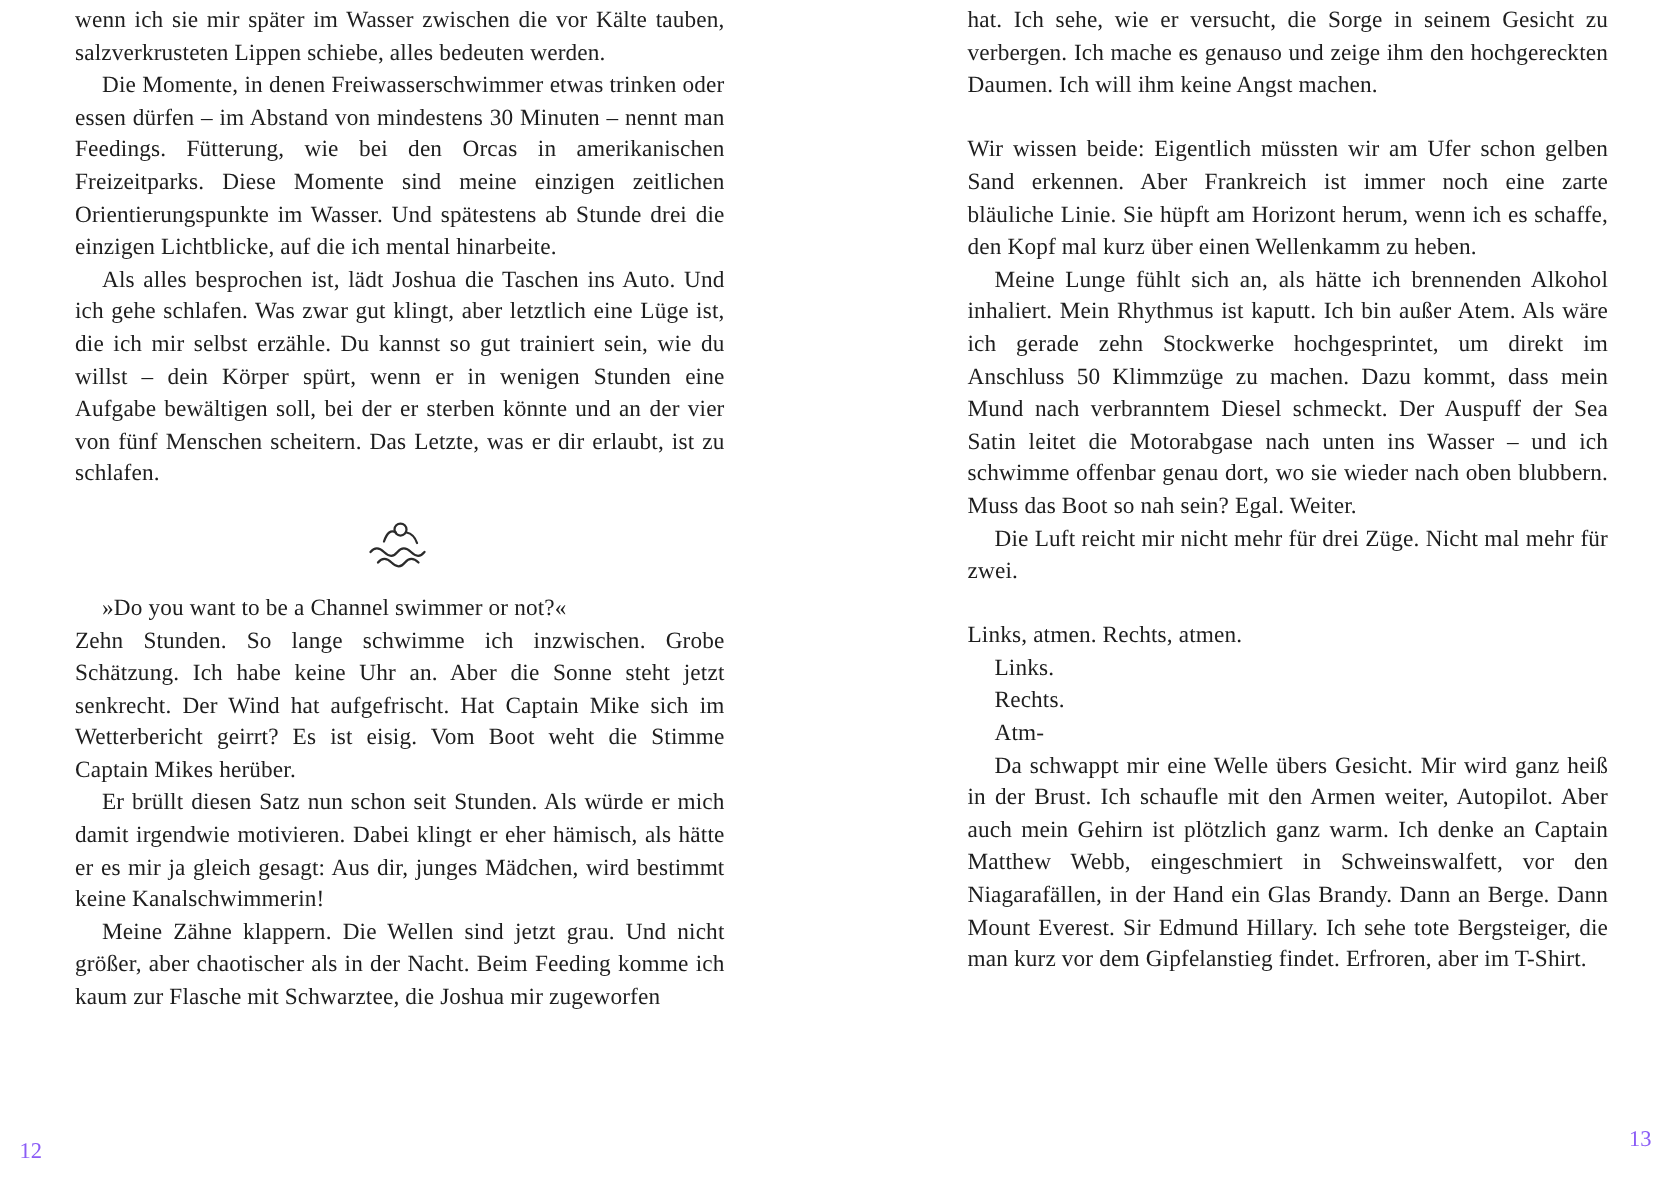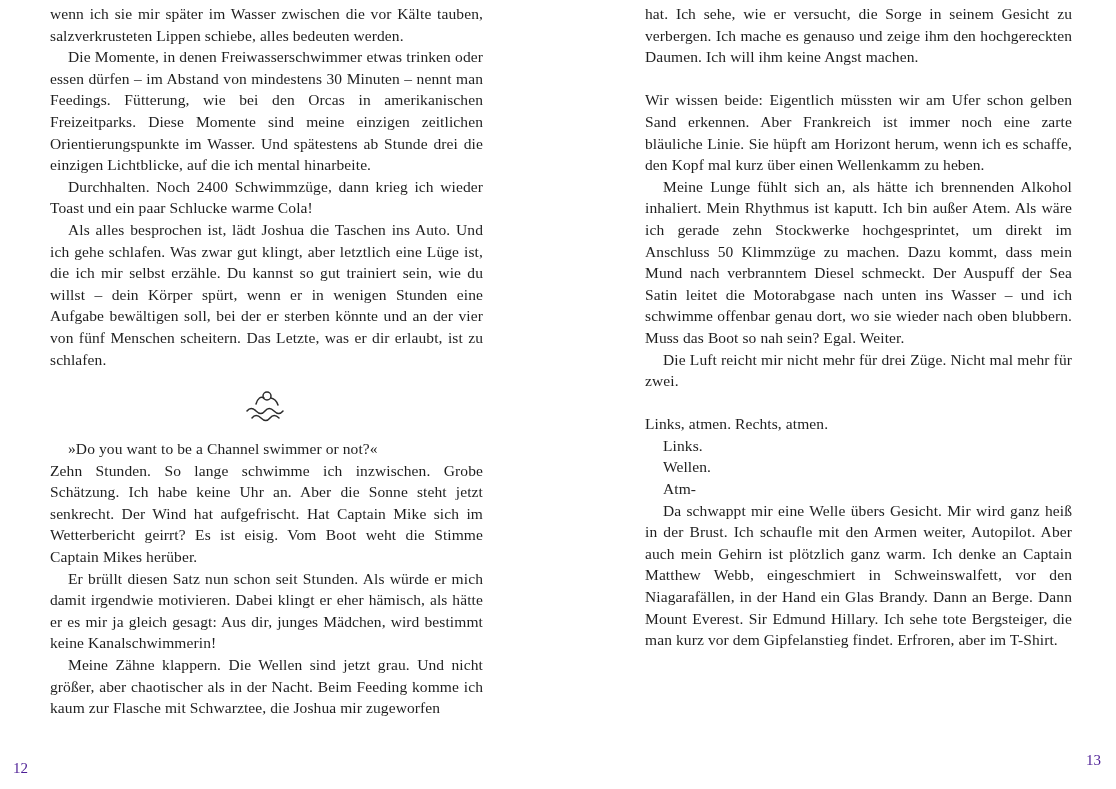--- a/index.html
+++ b/index.html
@@ -29,34 +29,33 @@
   .page-col.right { left: 645px; width: 427px; }
   .para { hyphens: auto; -webkit-hyphens: auto; }
   .para.indent { text-indent: 18px; }
   .em { }
   .line-spacer { height: 21.6px; }
   .ornament { text-align: center; padding: 17px 0 15px 0; }
   .ornament svg { display: inline-block; vertical-align: middle; }
   .page-number {
     position: absolute;
     font-size: 15px;
-    color: #4c1d95;
+    color: #8b5cf6;
   }
   .page-number.pn-left  { left: 13px;   top: 760px; }
   .page-number.pn-right { left: 1086px; top: 752px; }
 </style>
 </head>
 <body>
 
 <div class="spread">
 
   <div class="page-col left">
       <p class="para"><span class="">wenn ich sie mir später im Wasser zwischen die vor Kälte tauben, salzverkrusteten Lippen schiebe, alles bedeuten werden.</span></p>
       <p class="para indent"><span class="">Die Momente, in denen Freiwasserschwimmer etwas trinken oder essen dürfen – im Abstand von mindestens 30 Minuten – nennt man </span><span class="em">Feedings</span><span class="">. Fütterung, wie bei den Orcas in amerikanischen Freizeitparks. Diese Momente sind meine einzigen zeitlichen Orientierungspunkte im Wasser. Und spätestens ab Stunde drei die einzigen Lichtblicke, auf die ich mental hinarbeite.</span></p>
-      <p class="para indent"><span class="">Durchhalten. Noch 2400 Schwimmzüge, dann krieg ich wieder Toast und ein paar Schlucke warme Cola!</span></p>
       <p class="para indent"><span class="">Als alles besprochen ist, lädt Joshua die Taschen ins Auto. Und ich gehe schlafen. Was zwar gut klingt, aber letztlich eine Lüge ist, die ich mir selbst erzähle. Du kannst so gut trainiert sein, wie du willst – dein Körper spürt, wenn er in wenigen Stunden eine Aufgabe bewältigen soll, bei der er sterben könnte und an der vier von fünf Menschen scheitern. Das Letzte, was er dir erlaubt, ist zu schlafen.</span></p>
   <div class="ornament">
     <svg width="46" height="36" viewBox="0 0 46 36" aria-hidden="true">
       <g fill="none" stroke="#2b2b2b" stroke-width="1.5" stroke-linecap="round">
         <circle cx="23" cy="9" r="4"></circle>
         <path d="M12 17 q3 -9 8 -6"></path>
         <path d="M27 11 q5 1 7 7"></path>
         <path d="M3 24 q4 -5 9 0 t9 0 t9 0 t9 0"></path>
         <path d="M8 31 q4 -5 9 0 t9 0 t9 0"></path>
       </g>
@@ -70,21 +69,21 @@
 
   <div class="page-col right">
       <p class="para"><span class="">hat. Ich sehe, wie er versucht, die Sorge in seinem Gesicht zu verbergen. Ich mache es genauso und zeige ihm den hochgereckten Daumen. Ich will ihm keine Angst machen.</span></p>
       <div class="line-spacer"></div>
       <p class="para"><span class="">Wir wissen beide: Eigentlich müssten wir am Ufer schon gelben Sand erkennen. Aber Frankreich ist immer noch eine zarte bläuliche Linie. Sie hüpft am Horizont herum, wenn ich es schaffe, den Kopf mal kurz über einen Wellenkamm zu heben.</span></p>
       <p class="para indent"><span class="">Meine Lunge fühlt sich an, als hätte ich brennenden Alkohol inhaliert. Mein Rhythmus ist kaputt. Ich bin außer Atem. Als wäre ich gerade zehn Stockwerke hochgesprintet, um direkt im Anschluss 50 Klimmzüge zu machen. Dazu kommt, dass mein Mund nach verbranntem Diesel schmeckt. Der Auspuff der </span><span class="em">Sea Satin</span><span class=""> leitet die Motorabgase nach unten ins Wasser – und ich schwimme offenbar genau dort, wo sie wieder nach oben blubbern. Muss das Boot so nah sein? Egal. Weiter.</span></p>
       <p class="para indent"><span class="">Die Luft reicht mir nicht mehr für drei Züge. Nicht mal mehr für zwei.</span></p>
       <div class="line-spacer"></div>
       <p class="para"><span class="">Links, atmen. Rechts, atmen.</span></p>
       <p class="para indent"><span class="">Links.</span></p>
-      <p class="para indent"><span class="">Wellen.</span></p>
+      <p class="para indent"><span class="">Rechts.</span></p>
       <p class="para indent"><span class="">Atm-</span></p>
       <p class="para indent"><span class="">Da schwappt mir eine Welle übers Gesicht. Mir wird ganz heiß in der Brust. Ich schaufle mit den Armen weiter, Autopilot. Aber auch mein Gehirn ist plötzlich ganz warm. Ich denke an Captain Matthew Webb, eingeschmiert in Schweinswalfett, vor den Niagarafällen, in der Hand ein Glas Brandy. Dann an Berge. Dann Mount Everest. Sir Edmund Hillary. Ich sehe tote Bergsteiger, die man kurz vor dem Gipfelanstieg findet. Erfroren, aber im T-Shirt.</span></p>
     </div>
 
   <div class="page-number pn-left">12</div>
 
   <div class="page-number pn-right">13</div>
 
 </div>
 

